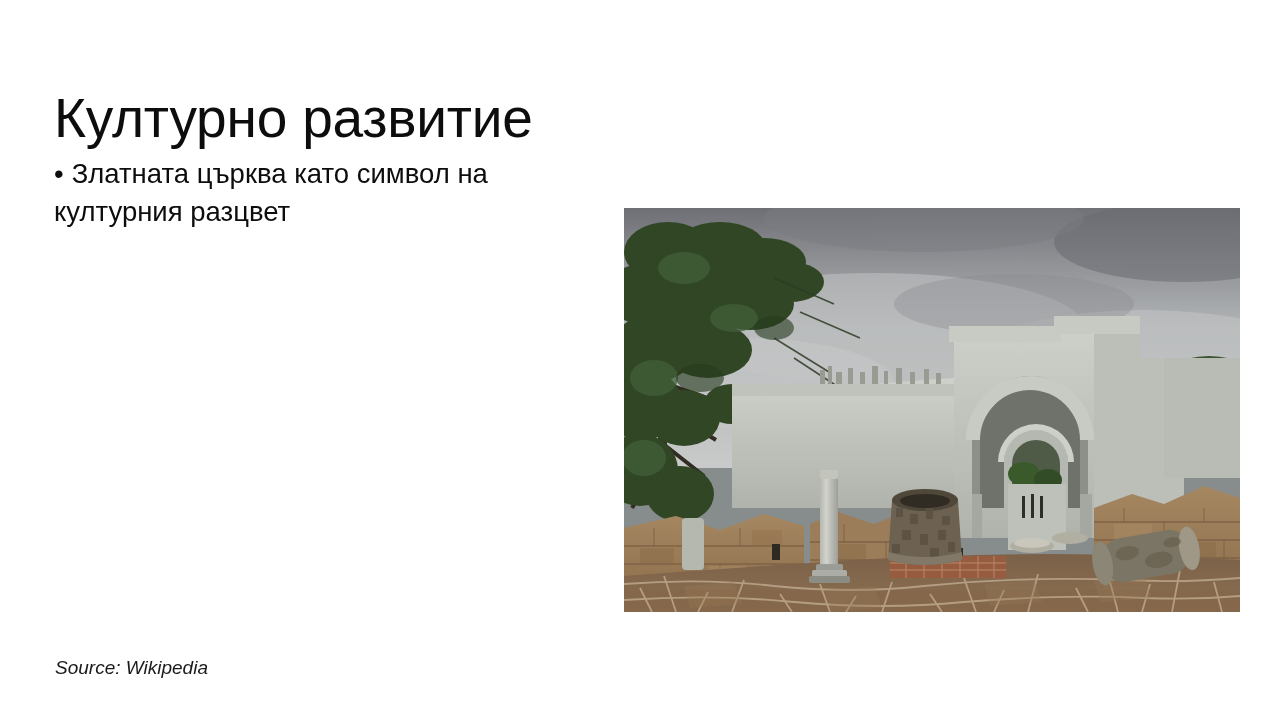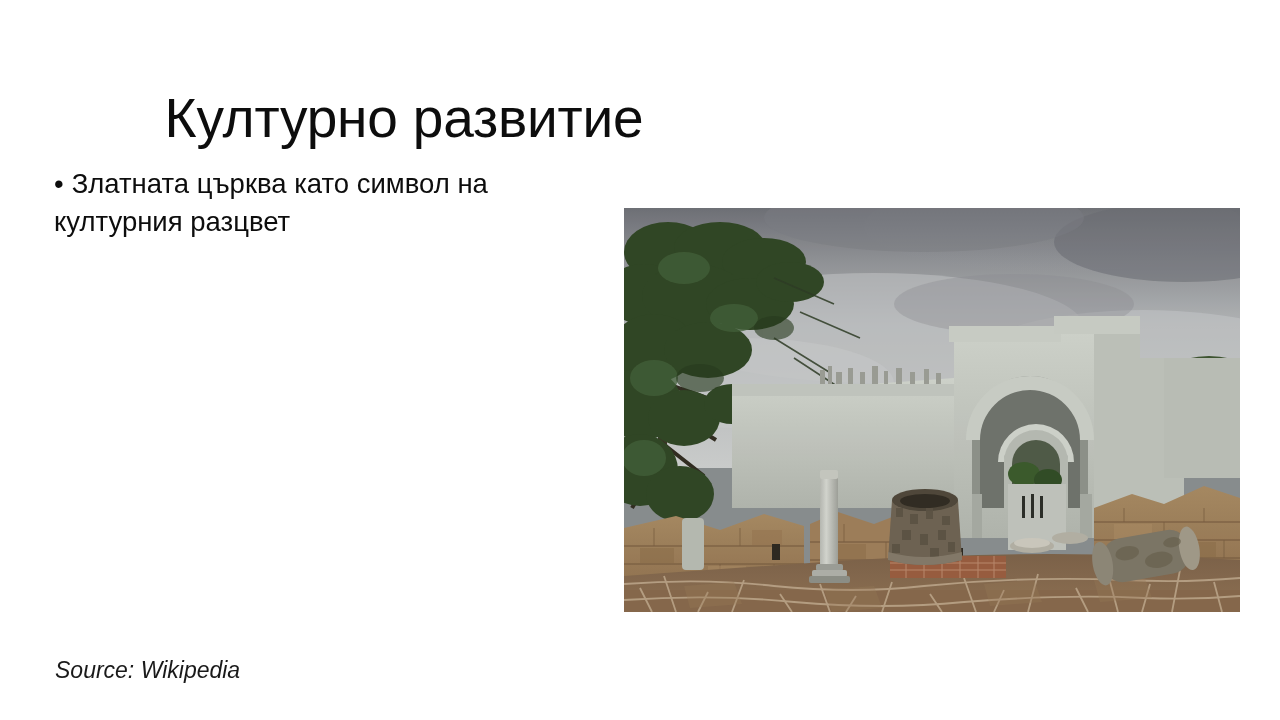--- a/index.html
+++ b/index.html
@@ -24,48 +24,47 @@
     position: absolute;
     left: 54px;
     top: 51px;
     width: 700px;
     font-size: 55px;
     line-height: 1.12;
     font-weight: 400;
     color: #0d0d0d;
     letter-spacing: -0.2px;
     white-space: nowrap;
-    text-align: center;
   }
 
   
   .body-text {
     position: absolute;
     left: 54px;
     top: 155px;
     width: 510px;
   }
   .bullet {
     font-size: 27.5px;
     line-height: 38px;
     color: #0d0d0d;
-    margin: 10px 0 5px 0;
+    margin: 0 0 5px 0;
     text-indent: 0;
   }
   .bullet .dot {
     display: inline-block;
     margin-right: 8px;
   }
 
   
   .source {
     position: absolute;
     left: 55px;
     top: 657px;
-    font-size: 23px;
+    font-size: 19px;
     font-style: italic;
     color: #1a1a1a;
     text-align: right;
   }
 
   
   .photo {
     position: absolute;
     left: 624px;
     top: 208px;

